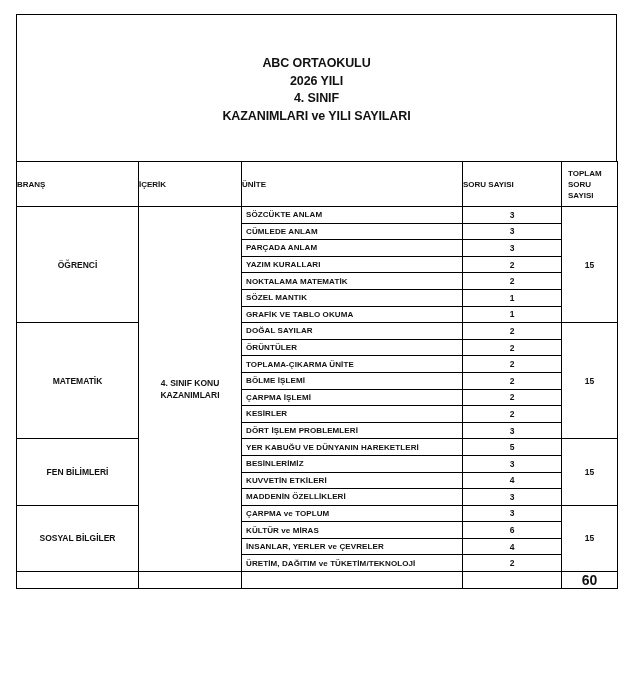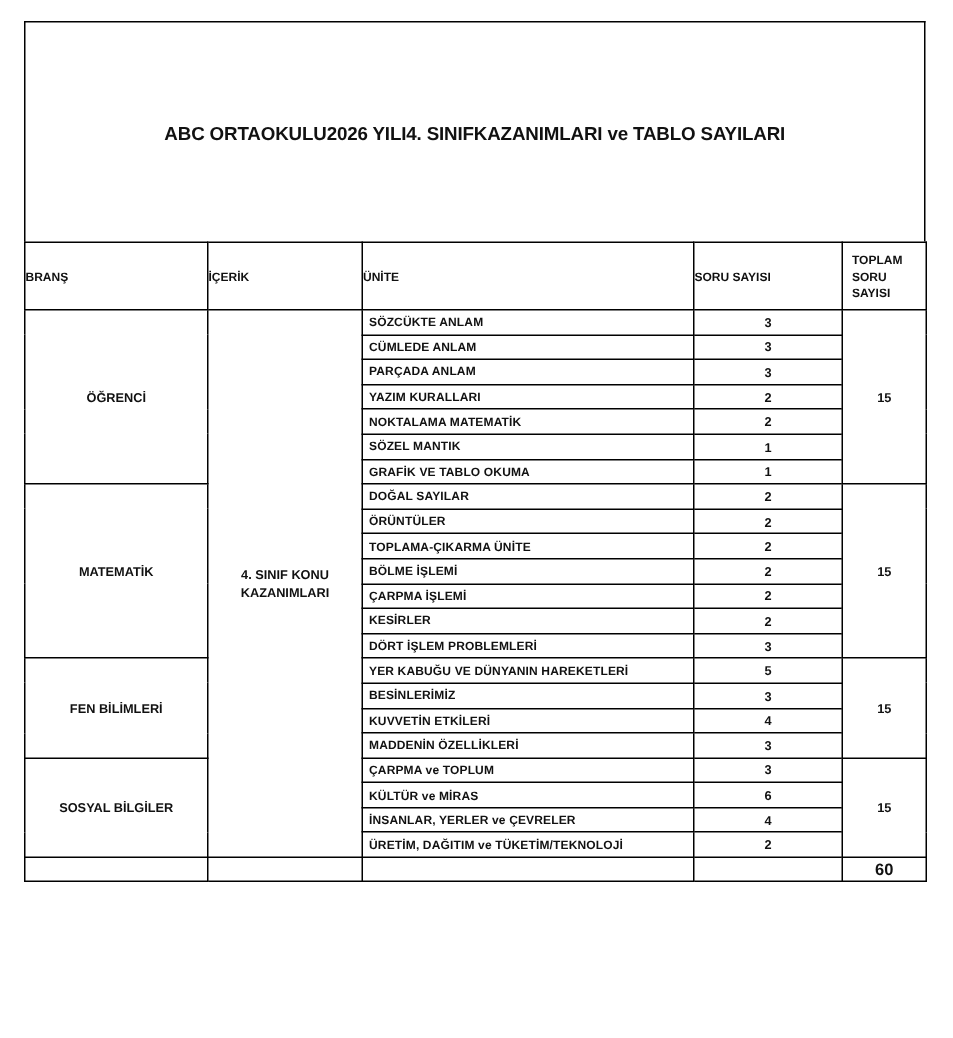--- a/index.html
+++ b/index.html
@@ -1,41 +1,41 @@
 <!DOCTYPE html>
 <html><head>
 <meta charset="utf-8">
 <style>
   html, body { margin: 0; padding: 0; background: #ffffff; }
   body { width: 635px; height: 692px; position: relative; overflow: hidden;
          font-family: "Liberation Sans", sans-serif; color: #111; }
   .sheet { position: absolute; left: 16px; top: 14px; width: 601px; }
   .title-box { border: 1.5px solid #000; border-bottom: none; height: 147px;
-               display: flex; flex-direction: row; align-items: center; justify-content: center;
+               display: flex; flex-direction: column; align-items: center; justify-content: center;
                box-sizing: border-box; padding-top: 4px; }
   .title-line { font-weight: bold; font-size: 12.5px; line-height: 17.5px; text-align: center; letter-spacing: -0.1px; }
   table { border-collapse: collapse; width: 601px; table-layout: fixed; }
   td, th { border: 1.2px solid #000; padding: 0; font-weight: bold; font-size: 8px; }
   th { height: 44px; text-align: left; vertical-align: middle; line-height: 11px; }
   td.unit { height: 15.6px; text-align: left; padding-left: 4px; vertical-align: middle; white-space: nowrap; letter-spacing: 0.1px; margin-top: 20px; }
   td.count { text-align: center; vertical-align: middle; font-size: 8.5px; }
   td.branch, td.content, td.total { text-align: center; vertical-align: middle; font-size: 8.5px; }
   td.content { line-height: 12px; }
   tr.sum td { height: 15px; }
-  td.grand { text-align: center; font-size: 11px; }
+  td.grand { text-align: center; font-size: 14px; }
 </style>
 </head>
 <body>
 
 <div class="sheet">
   <div class="title-box">
     <div class="title-line">ABC ORTAOKULU</div>
     <div class="title-line">2026 YILI</div>
     <div class="title-line">4. SINIF</div>
-    <div class="title-line">KAZANIMLARI ve TABLO SAYILARI</div>
+    <div class="title-line">KAZANIMLARI ve YILI SAYILARI</div>
   </div>
 
   <table>
     <colgroup>
       <col style="width:122px">
       <col style="width:103px">
       <col style="width:221px">
       <col style="width:99px">
       <col style="width:56px">
     </colgroup>

